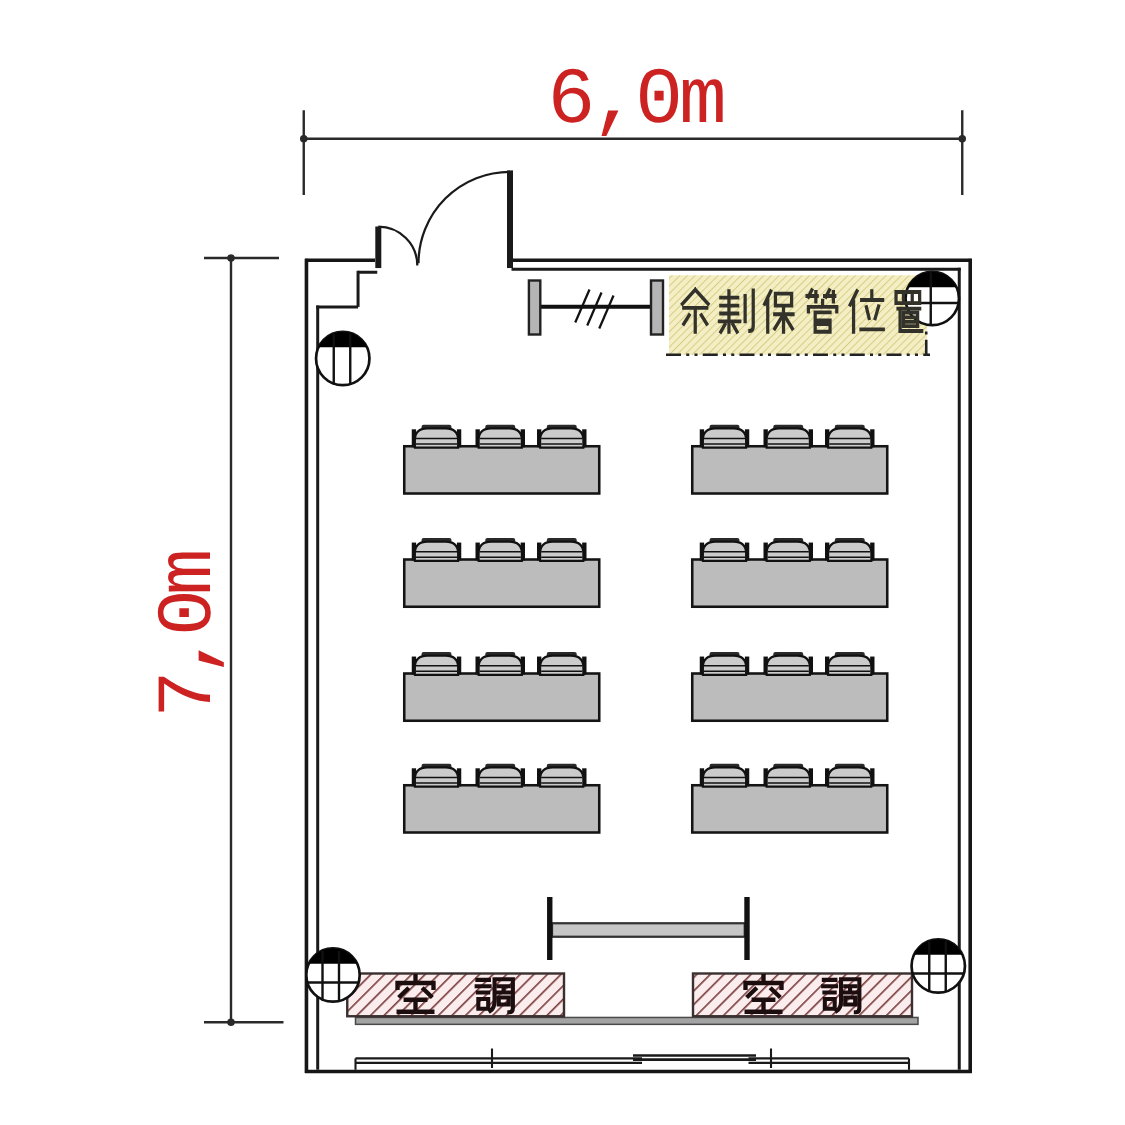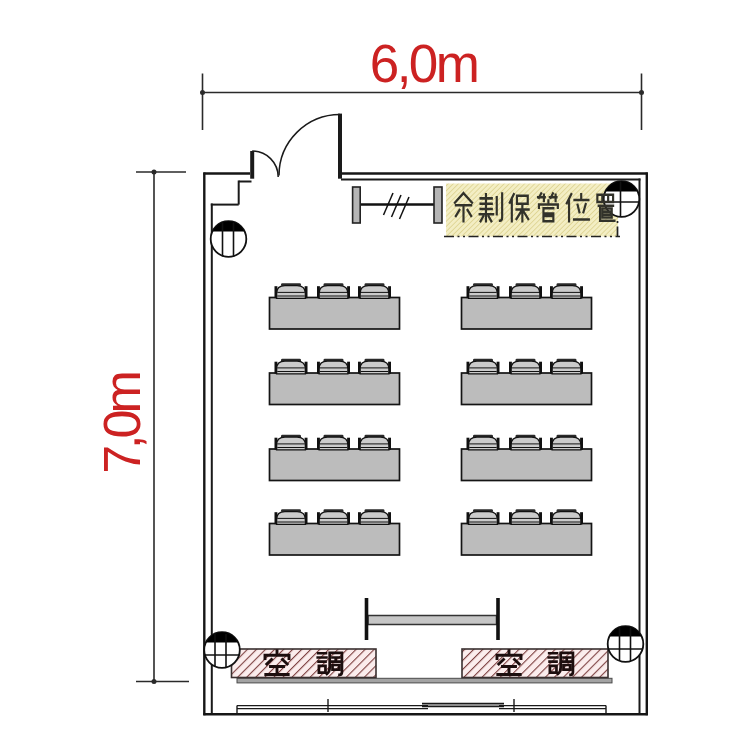--- a/index.html
+++ b/index.html
@@ -1,16 +1,16 @@
 <!DOCTYPE html>
 <html><head>
 <meta charset="utf-8">
 <style>
   html,body{margin:0;padding:0;background:#ffffff;}
-  #page{width:750px;height:718px;position:relative;background:#ffffff;font-family:Liberation Sans, sans-serif;}
+  #page{width:750px;height:718px;position:relative;background:#ffffff;font-family:Liberation Mono, monospace;}
 </style>
 </head>
 <body>
 <div id="page">
 <svg width="750" height="750" viewBox="0 0 750 750" xmlns="http://www.w3.org/2000/svg">
 <defs>
 
   <pattern id="yhatch" width="3.6" height="3.6" patternTransform="rotate(45)" patternUnits="userSpaceOnUse">
     <rect width="3.6" height="3.6" fill="#f3eec4"></rect>
     <line x1="0" y1="0" x2="0" y2="3.6" stroke="#d8cc82" stroke-width="1.3"></line>

